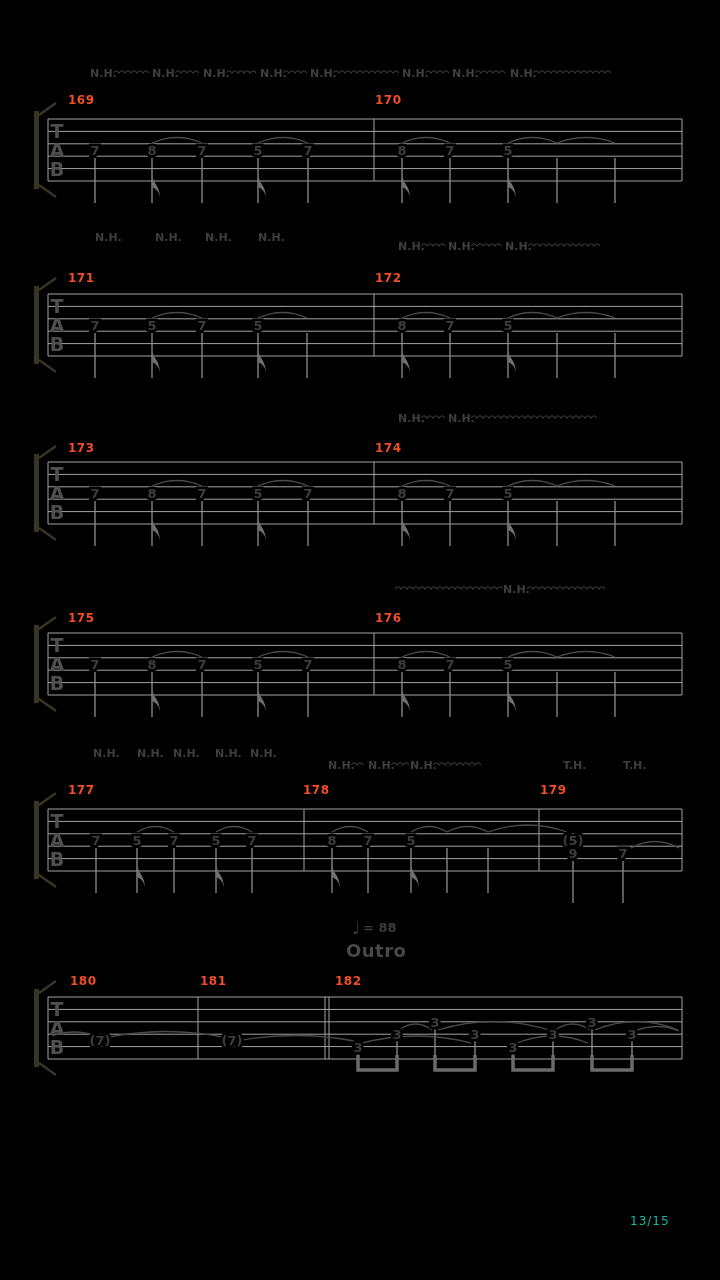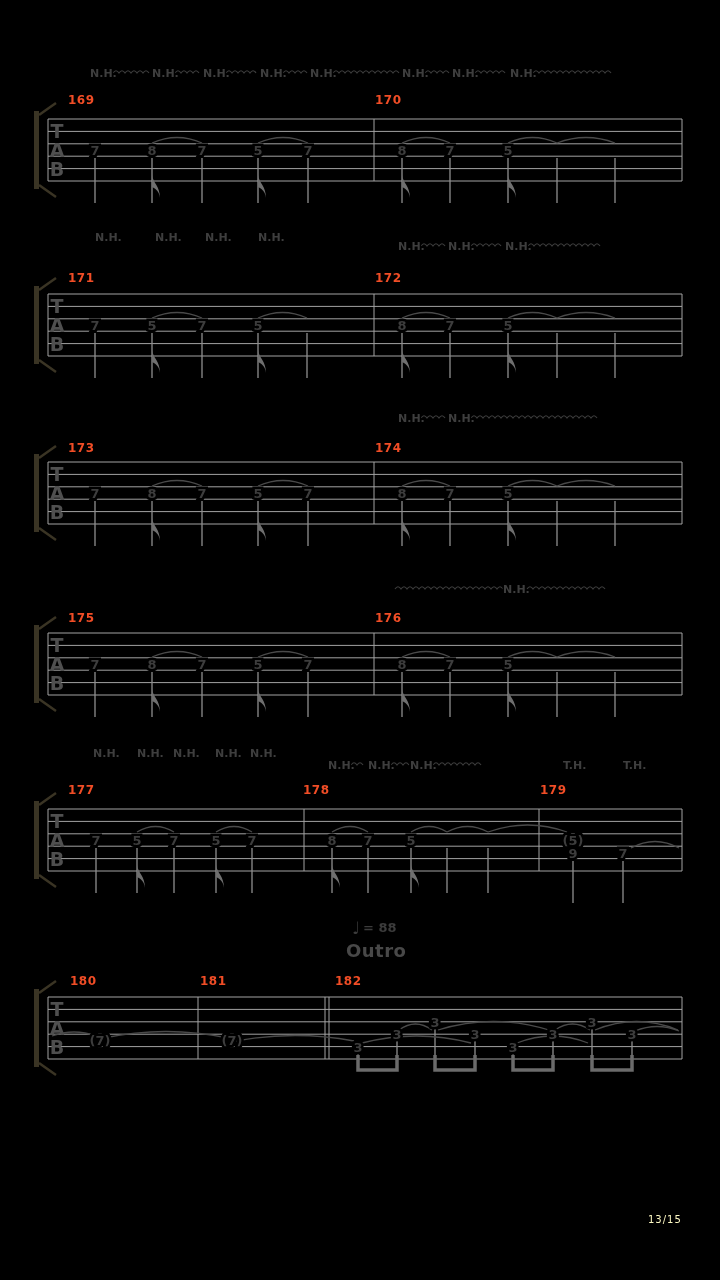--- a/index.html
+++ b/index.html
@@ -6,21 +6,21 @@
   .page{position:relative;width:720px;height:1280px;background:#000;overflow:hidden;
         font-family:"DejaVu Sans",sans-serif;}
   #score{position:absolute;left:0;top:0;}
   .fret{font:bold 13px "DejaVu Sans",sans-serif;fill:#3d3d3d;paint-order:stroke;stroke:#000;stroke-width:5px;}
   .lbl{font:bold 11px "DejaVu Sans",sans-serif;fill:#3e3e3e;paint-order:stroke;stroke:#000;stroke-width:3px;}
   .mnum{font:bold 12px "DejaVu Sans",sans-serif;fill:#f14d26;letter-spacing:0.5px;}
   .clef{font:bold 19px "DejaVu Sans",sans-serif;fill:#4f4f4f;}
   .tempo{position:absolute;left:352px;top:918px;color:#3c3c3c;font-weight:bold;font-size:13px;text-align:center;}
   .tempo .qnote{font-size:17px;vertical-align:-2px;margin-right:3px;}
   .outro{position:absolute;left:346px;top:940px;color:#484848;font-weight:bold;font-size:18px;letter-spacing:0.5px;}
-  .pageind{position:absolute;left:648px;top:1214px;color:#fef9c3;font-size:10px;letter-spacing:1px;}
+  .pageind{position:absolute;left:630px;top:1214px;color:#14b8a6;font-size:12px;letter-spacing:1px;}
 </style>
 </head>
 <body>
 
 <div class="page">
   <svg id="score" width="720" height="1280" viewBox="0 0 720 1280">
       <line x1="48" y1="119" x2="682" y2="119" stroke="#a3a3a3" stroke-width="1"></line>
       <line x1="48" y1="131.4" x2="682" y2="131.4" stroke="#a3a3a3" stroke-width="1"></line>
       <line x1="48" y1="143.8" x2="682" y2="143.8" stroke="#a3a3a3" stroke-width="1"></line>
       <line x1="48" y1="156.2" x2="682" y2="156.2" stroke="#a3a3a3" stroke-width="1"></line>

